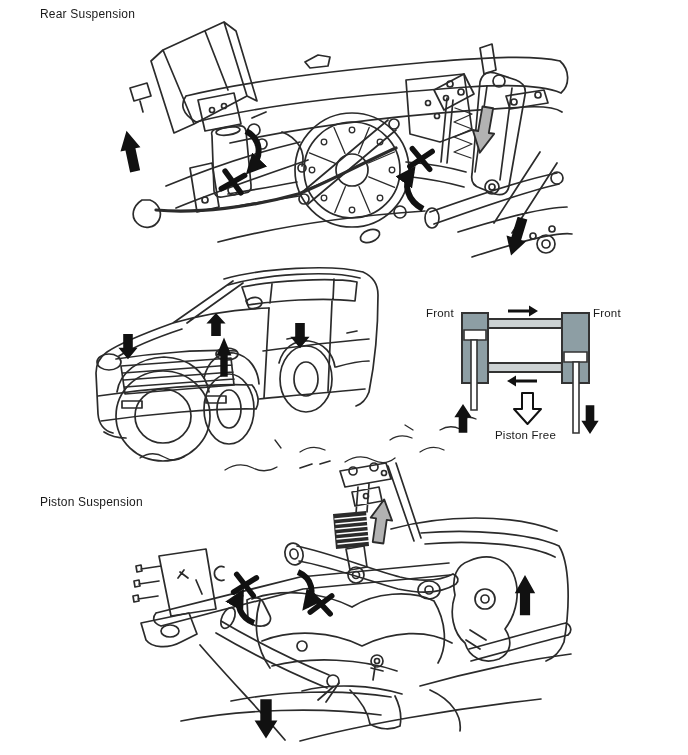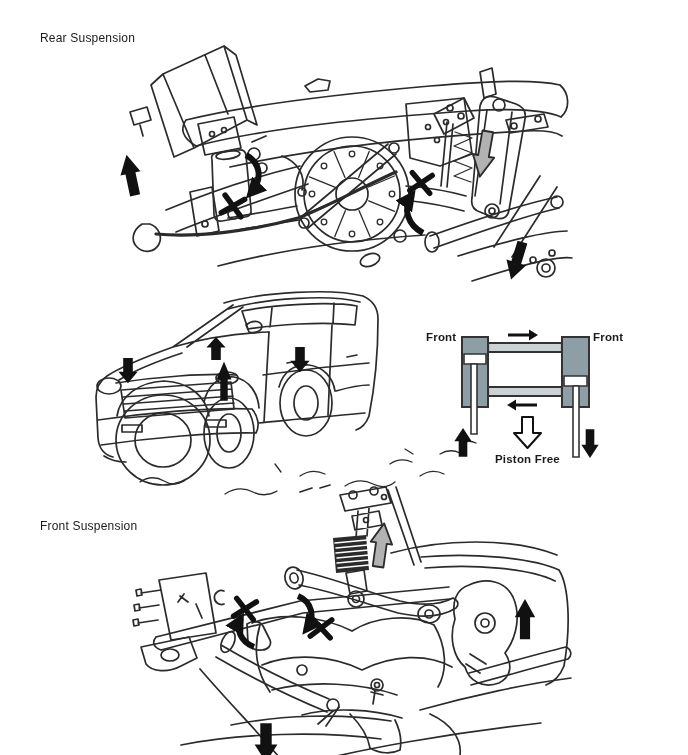--- a/index.html
+++ b/index.html
@@ -1,20 +1,20 @@
 <!DOCTYPE html>
 <html style="--page_bg: #ffffff; --line: #2b2b2b; --arrow_black: #111111; --arrow_gray: #b2b2b2; --cylinder_gray: #8d9ea4; --tube_fill: #ccd2d3; --white: #ffffff;"><head>
 <meta charset="utf-8">
 <style>
   html,body{margin:0;padding:0;}
   body{background:var(--page_bg,#fff);width:688px;height:755px;position:relative;overflow:hidden;}
-  .canvas{position:absolute;left:0;top:0;width:688px;height:667px;background:var(--page_bg,#fff);margin-top:24px;}
+  .canvas{position:absolute;left:0;top:0;width:688px;height:667px;background:var(--page_bg,#fff);}
   svg.art{position:absolute;left:0;top:0;width:688px;height:755px;}
   .lbl{position:absolute;font-family:"Liberation Sans",sans-serif;font-size:12px;color:#1a1a1a;white-space:nowrap;letter-spacing:.2px;}
-  .sm{font-size:11.5px;font-weight:bold;}
+  .sm{font-size:11.5px;}
   .ln{fill:none;stroke:var(--line,#2b2b2b);stroke-width:1.7;stroke-linecap:round;stroke-linejoin:round;}
   .thick{stroke-width:3.2;}
   .thin{stroke-width:1.3;}
   .curve{fill:none;stroke:var(--arrow_black,#111);stroke-width:6;stroke-linecap:butt;}
   .xm{stroke:var(--arrow_black,#111);stroke-width:5.5;stroke-linecap:round;fill:none;}
   .ab{fill:var(--arrow_black,#111);stroke:none;}
   .ag{fill:var(--arrow_gray,#b2b2b2);stroke:var(--line,#2b2b2b);stroke-width:2;}
   .wh{fill:var(--white,#fff);stroke:#333;stroke-width:1.6;}
   .cyl{fill:var(--cylinder_gray,#8d9ea4);stroke:#333;stroke-width:2;}
   .tube{fill:var(--tube_fill,#ccd2d3);stroke:#333;stroke-width:2.2;}
@@ -274,18 +274,18 @@
     <g>
       <use href="#fat-arrow" class="ab" transform="translate(525,596) scale(0.85,0.88)"></use>
     </g>
     <g>
       <use href="#fat-arrow" class="ab" transform="translate(266,718) rotate(180) scale(0.95,0.85)"></use>
     </g>
   </g>
 </svg>
 
 <div class="lbl" style="left:40px;top:7px">Rear Suspension</div>
-<div class="lbl" style="left:40px;top:495px">Front Suspension</div>
+<div class="lbl" style="left:40px;top:495px">Piston Suspension</div>
 <div class="lbl sm" style="left:426px;top:307px">Front</div>
 <div class="lbl sm" style="left:593px;top:307px">Front</div>
 <div class="lbl sm" style="left:495px;top:429px">Piston Free</div>
 
 </div>
 
 </body></html>

